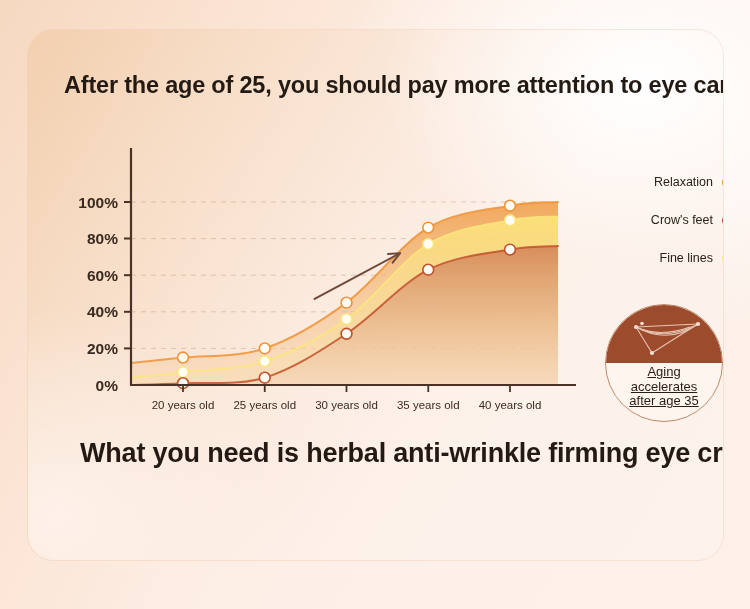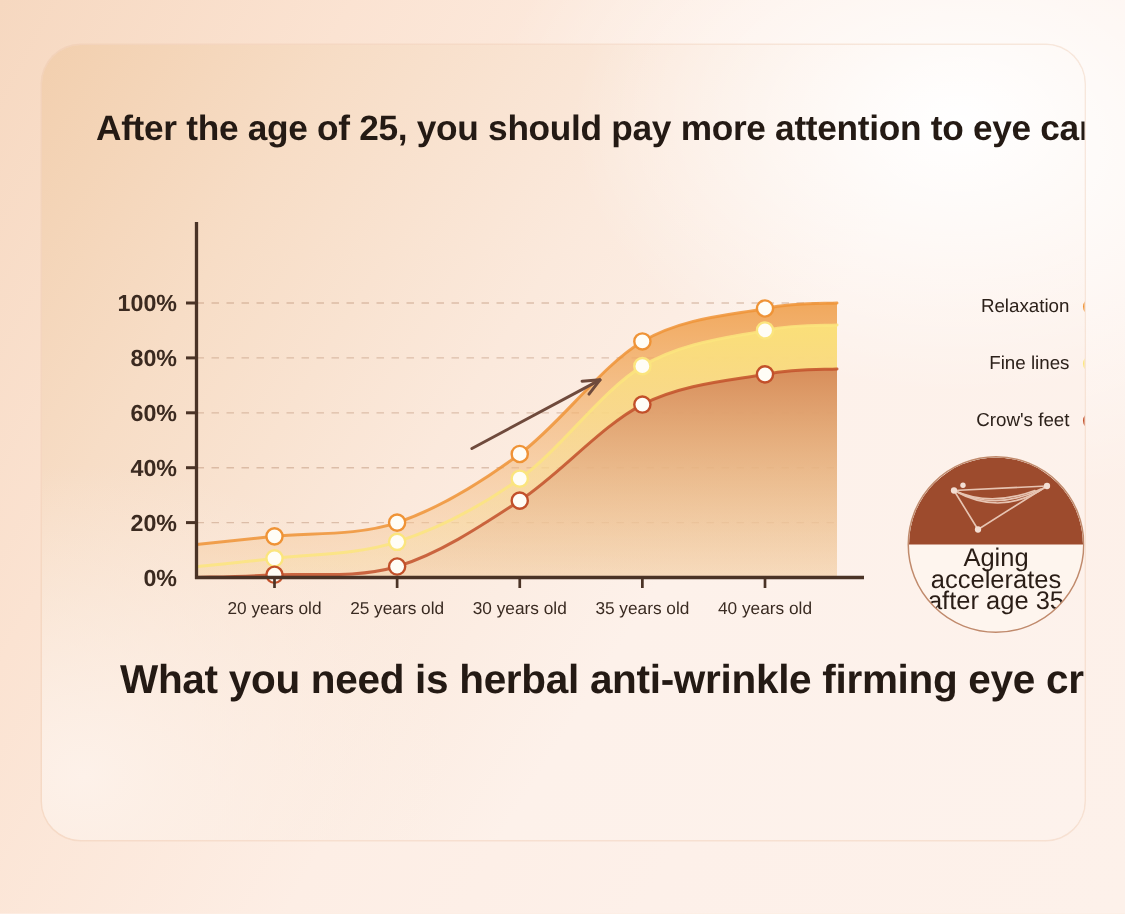--- a/index.html
+++ b/index.html
@@ -75,21 +75,21 @@
   }
   .xtick-label {
     font-size: 11.5px;
     fill: #3a2b22;
   }
 
   
   #legend {
     position: absolute;
     left: 598px;
-    top: 164px;
+    top: 142px;
     width: 124px;
   }
   .legend-row {
     display: flex;
     align-items: center;
     justify-content: flex-end;
     height: 20px;
     margin-bottom: 18px;
   }
   .legend-label {
@@ -124,25 +124,26 @@
     height: 58px;
     background: #9d4b2d;
     border-radius: 58px 58px 0 0;
   }
   #badge-text {
     position: absolute;
     left: 0;
     top: 58px;
     width: 116px;
     text-align: center;
-    font-size: 17px;
+    font-size: 13px;
     line-height: 14.5px;
     color: #2a1d16;
     padding-top: 2px;
     box-sizing: border-box;
+    text-decoration: underline;
   }
 </style>
 </head>
 <body>
 
 <div id="stage">
 
   <div id="card">
 
     <div class="headline" id="title-top">After the age of 25, you should pay more attention to eye care</div>
@@ -216,26 +217,26 @@
           <text x="464" y="289" text-anchor="middle" class="xtick-label">40 years old</text>
         </svg>
     </div>
 
     <div id="legend">
       <div class="legend-row">
         <span class="legend-label">Relaxation</span>
         <span class="legend-swatch" id="sw0" style="background: rgb(239, 147, 54);"></span>
       </div>
       <div class="legend-row">
+        <span class="legend-label">Crow's feet</span>
+        <span class="legend-swatch" id="sw2" style="background: rgb(194, 80, 42);"></span>
+      </div>
+      <div class="legend-row">
         <span class="legend-label">Fine lines</span>
         <span class="legend-swatch" id="sw1" style="background: rgb(251, 229, 126);"></span>
-      </div>
-      <div class="legend-row">
-        <span class="legend-label">Crow's feet</span>
-        <span class="legend-swatch" id="sw2" style="background: rgb(194, 80, 42);"></span>
       </div>
     </div>
 
     <div id="badge" style="border-color: rgb(192, 138, 108);">
       <div id="badge-art" style="background: rgb(157, 75, 45);">
         <svg width="116" height="58" viewBox="0 0 116 58">
           <g stroke="#e7c4b2" stroke-width="1.1" fill="none" stroke-linecap="round">
             <path d="M30 22 L92 19"></path>
             <path d="M30 22 Q62 40 92 19"></path>
             <path d="M30 22 Q58 36 88 21"></path>

